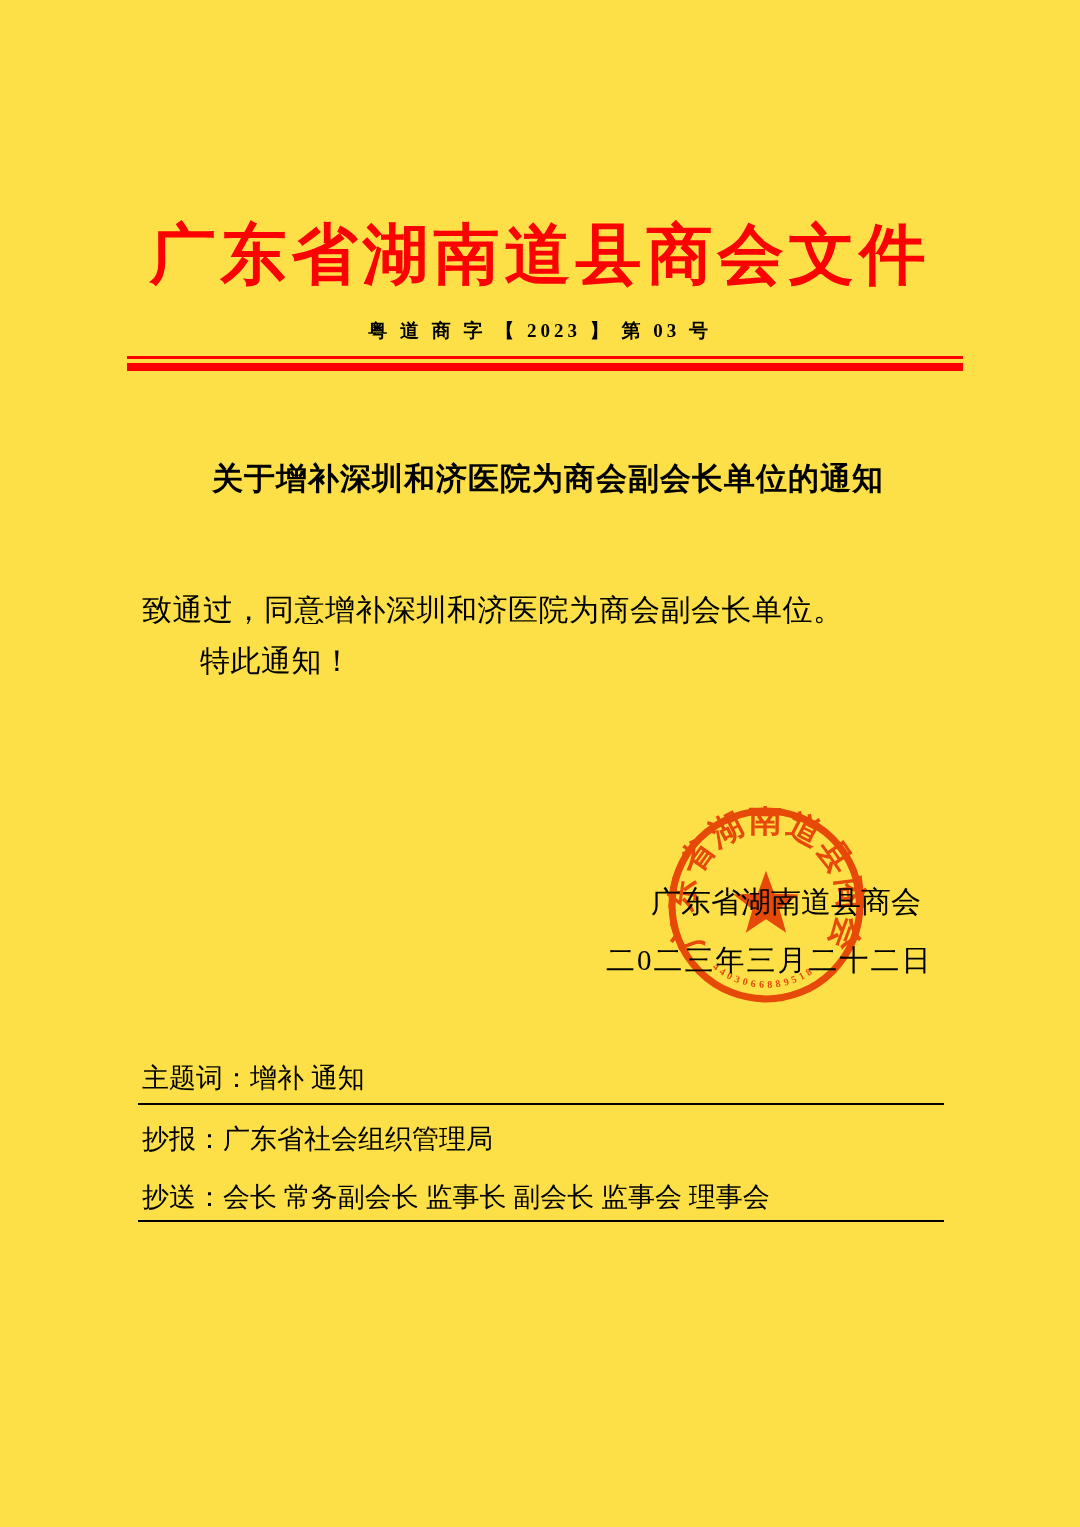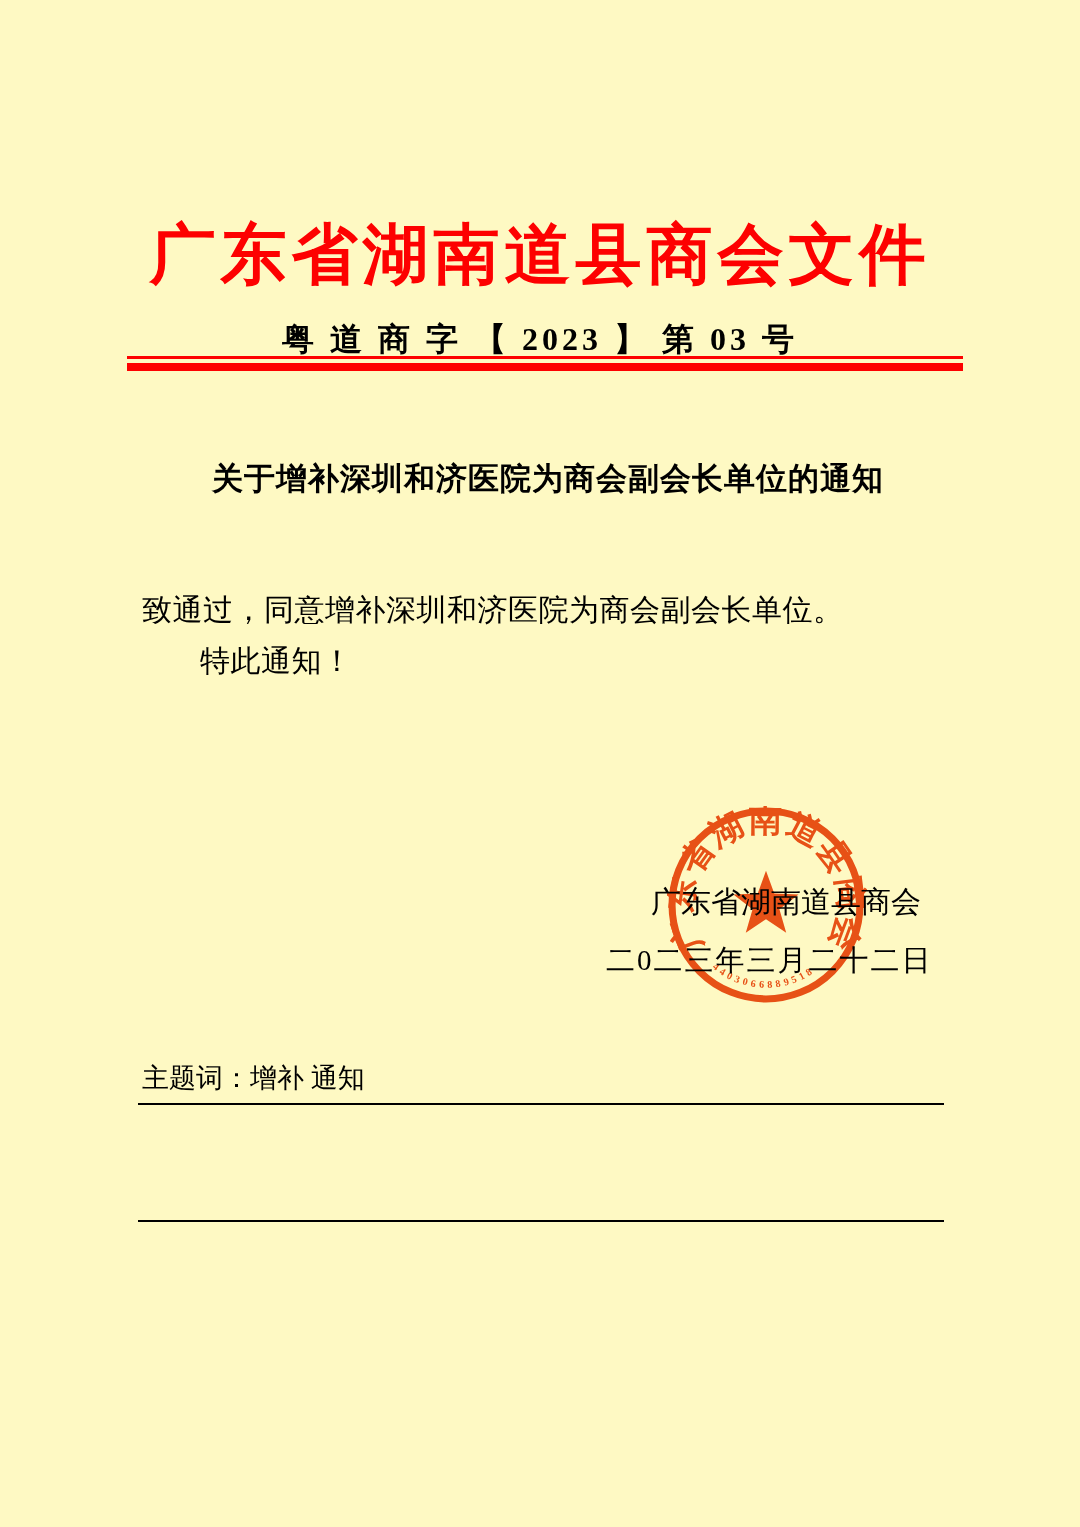--- a/index.html
+++ b/index.html
@@ -1,40 +1,40 @@
 <!DOCTYPE html>
 <html><head>
 <meta charset="utf-8">
 <style>
   html, body { margin: 0; padding: 0; background: #ffffff; }
   .page {
     position: relative;
     width: 1080px;
     height: 1527px;
-    background: #fef9c3;
+    background: #fde047;
     font-family: "Liberation Serif", "DejaVu Serif", serif;
     color: #000000;
     overflow: hidden;
   }
   .letterhead-title {
     position: absolute;
     top: 210px; left: 0; width: 100%;
     margin: 0;
     text-align: center;
     font-size: 66px;
     font-weight: bold;
     letter-spacing: 5px;
     color: #fd0100;
     white-space: nowrap;
   }
   .doc-number {
     position: absolute;
     top: 318px; left: 0; width: 100%;
     text-align: center;
-    font-size: 32px;
+    font-size: 19px;
     font-weight: bold;
     letter-spacing: 4px;
     color: #000000;
     white-space: nowrap;
   }
   .red-divider {
     position: absolute;
     top: 356px; left: 127px; width: 836px;
   }
   .red-divider .thin  { height: 3px; background: #fd0100; }
@@ -151,17 +151,23 @@
       <textPath href="#sealArcBottom" startOffset="2">4403066889518</textPath>
     </text>
   </svg>
 
   <div class="footer-row kw-row">
     <span>主题词：</span><span>增补  通知</span>
   </div>
 
   <div class="black-rule rule1"></div>
 
+  <div class="footer-row cb-row">
+    <span>抄报：</span><span>广东省社会组织管理局</span>
+  </div>
 
+  <div class="footer-row cs-row">
+    <span>抄送：</span><span>会长  常务副会长  监事长  副会长  监事会  理事会</span>
+  </div>
 
   <div class="black-rule rule2"></div>
 
 </div>
 
 </body></html>

